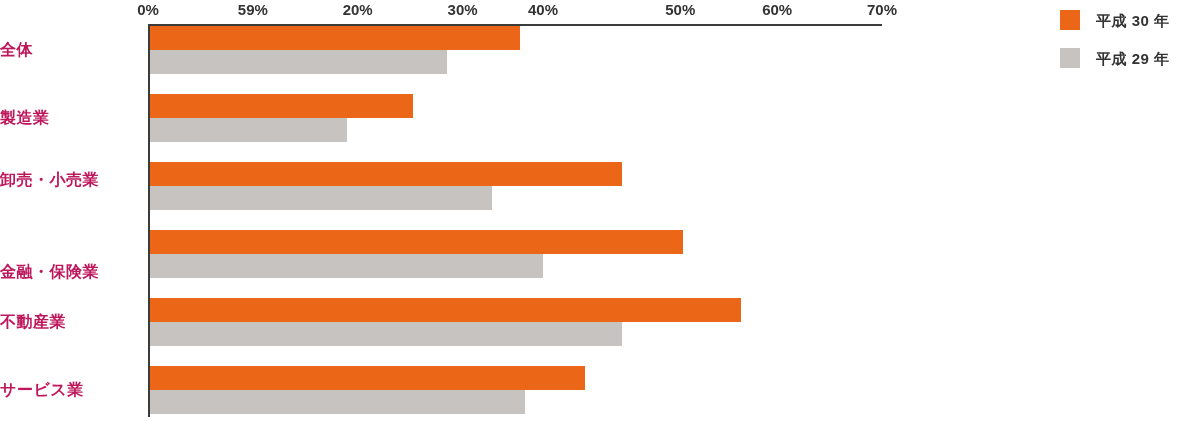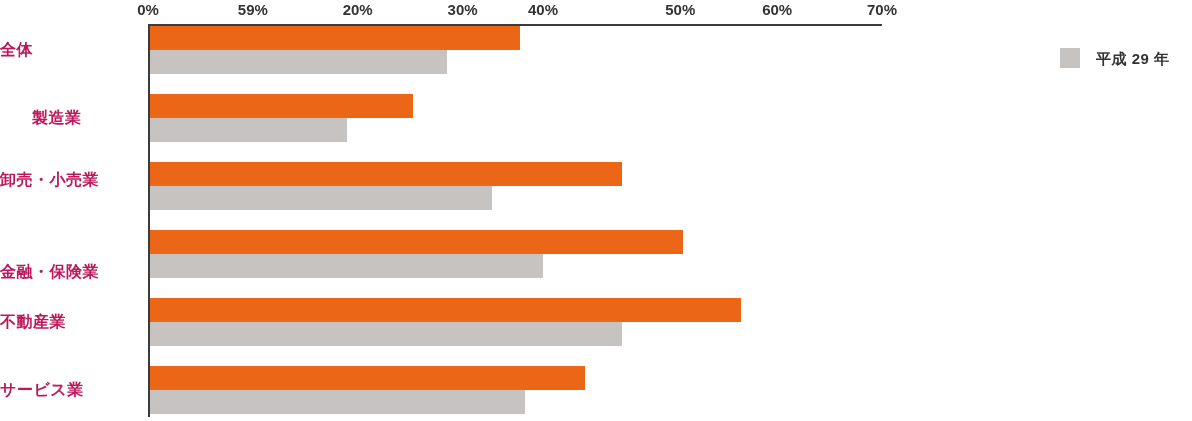--- a/index.html
+++ b/index.html
@@ -128,21 +128,21 @@
       <div class="tick-label" style="left: 252.857px;">59%</div>
       <div class="tick-label" style="left: 357.714px;">20%</div>
       <div class="tick-label" style="left: 462.571px; text-align: center;">30%</div>
       <div class="tick-label" style="left: 543px;">40%</div>
       <div class="tick-label" style="left: 672.286px; margin-left: 8px;">50%</div>
       <div class="tick-label" style="left: 777.143px;">60%</div>
       <div class="tick-label" style="left: 882px;">70%</div>
     </div>
   <div id="category-labels">
       <div class="cat-label" style="top: 42px;">全体</div>
-      <div class="cat-label" style="top: 110px; padding-left: 32px;">製造業</div>
+      <div class="cat-label" style="top: 110px;">製造業</div>
       <div class="cat-label" style="top: 172px;">卸売・小売業</div>
       <div class="cat-label" style="top: 246px; margin-top: 18px;">金融・保険業</div>
       <div class="cat-label" style="top: 314px;">不動産業</div>
       <div class="cat-label" style="top: 382px;">サービス業</div>
     </div>
 
   <div id="plot-area">
       <div class="bar series-0" style="left: 2px; top: 0px; width: 370.146px; background: rgb(236, 102, 24);"></div>
       <div class="bar series-1" style="left: 2px; top: 24px; width: 296.746px; background: rgb(198, 195, 192);"></div>
       <div class="bar series-0" style="left: 2px; top: 68px; width: 263.191px; background: rgb(236, 102, 24);"></div>
@@ -151,19 +151,23 @@
       <div class="bar series-1" style="left: 2px; top: 160px; width: 341.834px; background: rgb(198, 195, 192);"></div>
       <div class="bar series-0" style="left: 2px; top: 204px; width: 532.674px; background: rgb(236, 102, 24);"></div>
       <div class="bar series-1" style="left: 2px; top: 228px; width: 393.214px; background: rgb(198, 195, 192);"></div>
       <div class="bar series-0" style="left: 2px; top: 272px; width: 591.394px; background: rgb(236, 102, 24);"></div>
       <div class="bar series-1" style="left: 2px; top: 296px; width: 471.857px; background: rgb(198, 195, 192);"></div>
       <div class="bar series-0" style="left: 2px; top: 340px; width: 435.157px; background: rgb(236, 102, 24);"></div>
       <div class="bar series-1" style="left: 2px; top: 364px; width: 375.389px; background: rgb(198, 195, 192);"></div>
     </div>
 
   <div id="legend">
+      <div class="legend-row" style="top: 10px;">
+        <span class="legend-swatch series-0" style="background: rgb(236, 102, 24);"></span>
+        <span class="legend-text">平成 30 年</span>
+      </div>
       <div class="legend-row" style="top: 48px;">
         <span class="legend-swatch series-1" style="background: rgb(198, 195, 192);"></span>
         <span class="legend-text">平成 29 年</span>
       </div>
     </div>
 
 </div>
 
 </body></html>

